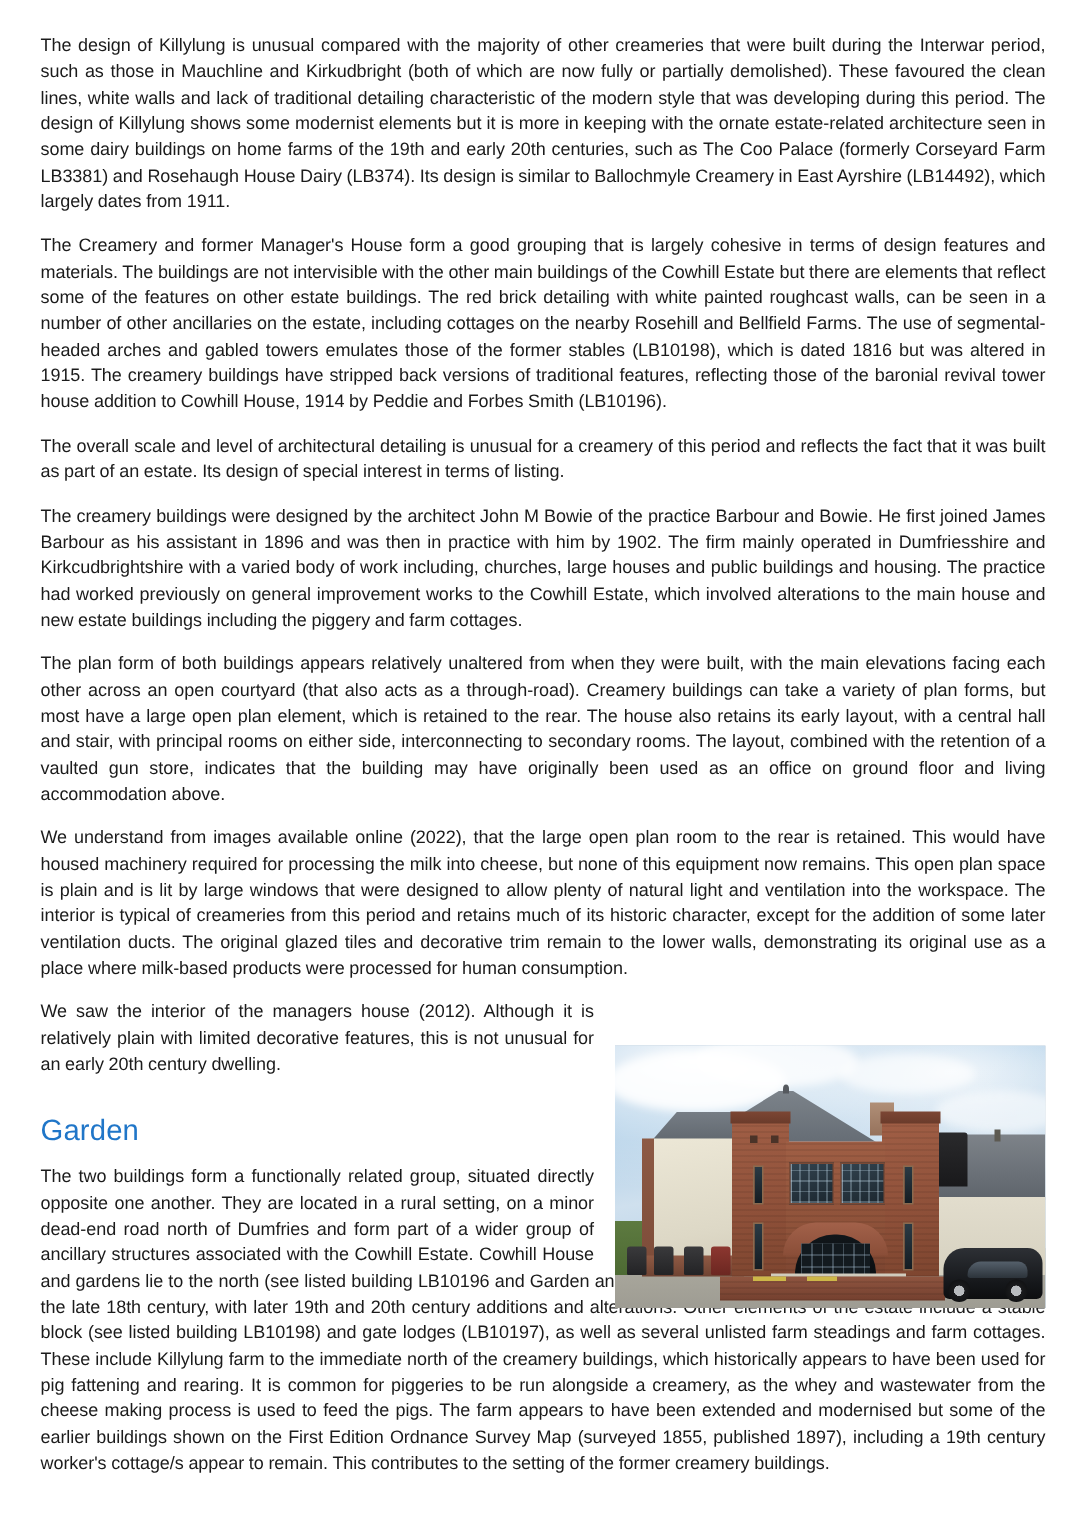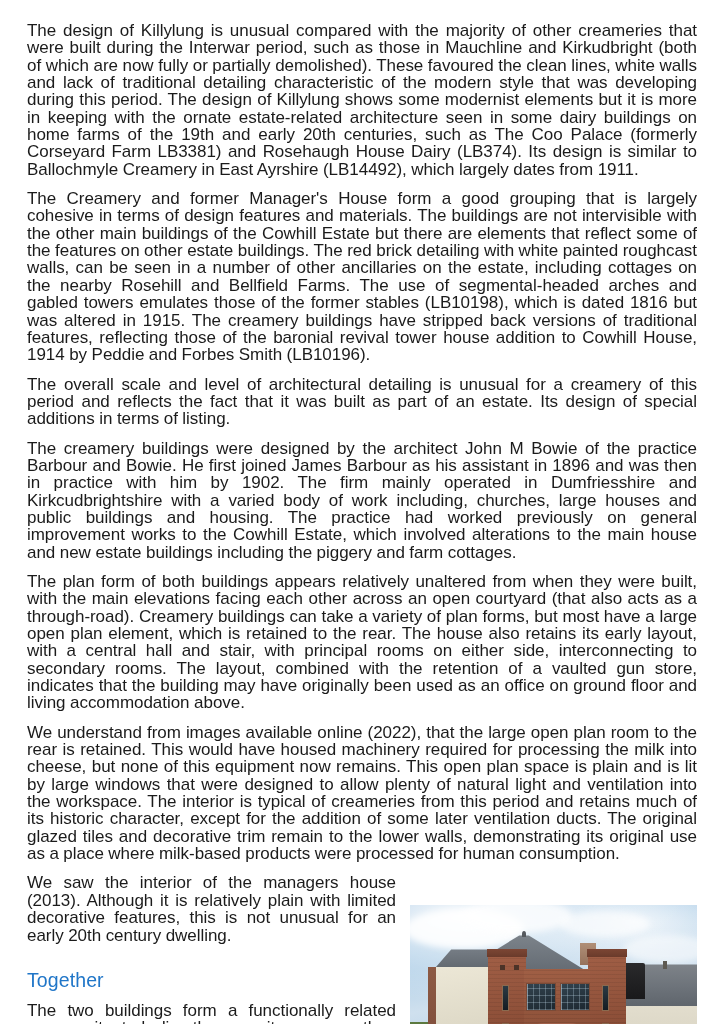--- a/index.html
+++ b/index.html
@@ -17,21 +17,21 @@
     width: 724px;
     height: 1024px;
     padding: 22px 27px 0 27px;
   }
   .doc-body {
     position: relative;
     width: 670px;
   }
   p.para {
     margin: 0 0 12px 0;
-    font-size: 17px;
+    font-size: 12px;
     line-height: 17.35px;
     text-align: justify;
     text-justify: inter-word;
     letter-spacing: -0.04px;
     word-spacing: -0.15px;
     color: #1b1b1b;
     hyphens: none;
   }
   p.para.last { margin-bottom: 0; }
   h2.section-heading {
@@ -257,21 +257,21 @@
   }
 </style>
 </head>
 <body>
 
 <div id="page">
   <div class="doc-body">
 
     <p class="para">The design of Killylung is unusual compared with the majority of other creameries that were built during the Interwar period, such as those in Mauchline and Kirkudbright (both of which are now fully or partially demolished). These favoured the clean lines, white walls and lack of traditional detailing characteristic of the modern style that was developing during this period. The design of Killylung shows some modernist elements but it is more in keeping with the ornate estate-related architecture seen in some dairy buildings on home farms of the 19th and early 20th centuries, such as The Coo Palace (formerly Corseyard Farm LB3381) and Rosehaugh House Dairy (LB374). Its design is similar to Ballochmyle Creamery in East Ayrshire (LB14492), which largely dates from 1911.</p>
     <p class="para">The Creamery and former Manager's House form a good grouping that is largely cohesive in terms of design features and materials. The buildings are not intervisible with the other main buildings of the Cowhill Estate but there are elements that reflect some of the features on other estate buildings. The red brick detailing with white painted roughcast walls, can be seen in a number of other ancillaries on the estate, including cottages on the nearby Rosehill and Bellfield Farms. The use of segmental-headed arches and gabled towers emulates those of the former stables (LB10198), which is dated 1816 but was altered in 1915. The creamery buildings have stripped back versions of traditional features, reflecting those of the baronial revival tower house addition to Cowhill House, 1914 by Peddie and Forbes Smith (LB10196).</p>
-    <p class="para">The overall scale and level of architectural detailing is unusual for a creamery of this period and reflects the fact that it was built as part of an estate. Its design of special additions in terms of listing.</p>
+    <p class="para">The overall scale and level of architectural detailing is unusual for a creamery of this period and reflects the fact that it was built as part of an estate. Its design of special interest in terms of listing.</p>
     <p class="para">The creamery buildings were designed by the architect John M Bowie of the practice Barbour and Bowie. He first joined James Barbour as his assistant in 1896 and was then in practice with him by 1902. The firm mainly operated in Dumfriesshire and Kirkcudbrightshire with a varied body of work including, churches, large houses and public buildings and housing. The practice had worked previously on general improvement works to the Cowhill Estate, which involved alterations to the main house and new estate buildings including the piggery and farm cottages.</p>
     <p class="para">The plan form of both buildings appears relatively unaltered from when they were built, with the main elevations facing each other across an open courtyard (that also acts as a through-road). Creamery buildings can take a variety of plan forms, but most have a large open plan element, which is retained to the rear. The house also retains its early layout, with a central hall and stair, with principal rooms on either side, interconnecting to secondary rooms. The layout, combined with the retention of a vaulted gun store, indicates that the building may have originally been used as an office on ground floor and living accommodation above.</p>
     <p class="para">We understand from images available online (2022), that the large open plan room to the rear is retained. This would have housed machinery required for processing the milk into cheese, but none of this equipment now remains. This open plan space is plain and is lit by large windows that were designed to allow plenty of natural light and ventilation into the workspace. The interior is typical of creameries from this period and retains much of its historic character, except for the addition of some later ventilation ducts. The original glazed tiles and decorative trim remain to the lower walls, demonstrating its original use as a place where milk-based products were processed for human consumption.</p>
 
     <div class="photo-float">
       <div class="photo-spacer-top"></div>
       <figure class="photo">
         <div class="sky"></div>
         <div class="cloud c1"></div>
         <div class="cloud c2"></div>
@@ -330,21 +330,21 @@
         <div class="kerb-mark" style="left:92px; width:22px;"></div>
         <div class="kerb-mark" style="left:128px; width:20px;"></div>
 
         <div class="car"></div>
         <div class="car-window"></div>
         <div class="wheel" style="right:12px;"></div>
         <div class="wheel" style="right:50px;"></div>
       </figure>
     </div>
 
-    <p class="para">We saw the interior of the managers house (2013). Although it is relatively plain with limited decorative features, this is not unusual for an early 20th century dwelling.</p>
+    <p class="para">We saw the interior of the managers house (2012). Although it is relatively plain with limited decorative features, this is not unusual for an early 20th century dwelling.</p>
 
     <div class="heading-wrap">
-      <h2 class="section-heading">Together</h2>
+      <h2 class="section-heading">Garden</h2>
     </div>
 
     <p class="para last">The two buildings form a functionally related group, situated directly opposite one another. They are located in a rural setting, on a minor dead-end road north of Dumfries and form part of a wider group of ancillary structures associated with the Cowhill Estate. Cowhill House and gardens lie to the north (see listed building LB10196 and Garden and Designed Landscape GDL00109), which was built in the late 18th century, with later 19th and 20th century additions and alterations. Other elements of the estate include a stable block (see listed building LB10198) and gate lodges (LB10197), as well as several unlisted farm steadings and farm cottages. These include Killylung farm to the immediate north of the creamery buildings, which historically appears to have been used for pig fattening and rearing. It is common for piggeries to be run alongside a creamery, as the whey and wastewater from the cheese making process is used to feed the pigs. The farm appears to have been extended and modernised but some of the earlier buildings shown on the First Edition Ordnance Survey Map (surveyed 1855, published 1897), including a 19th century worker's cottage/s appear to remain. This contributes to the setting of the former creamery buildings.</p>
   </div>
 </div>
 
 </body></html>

